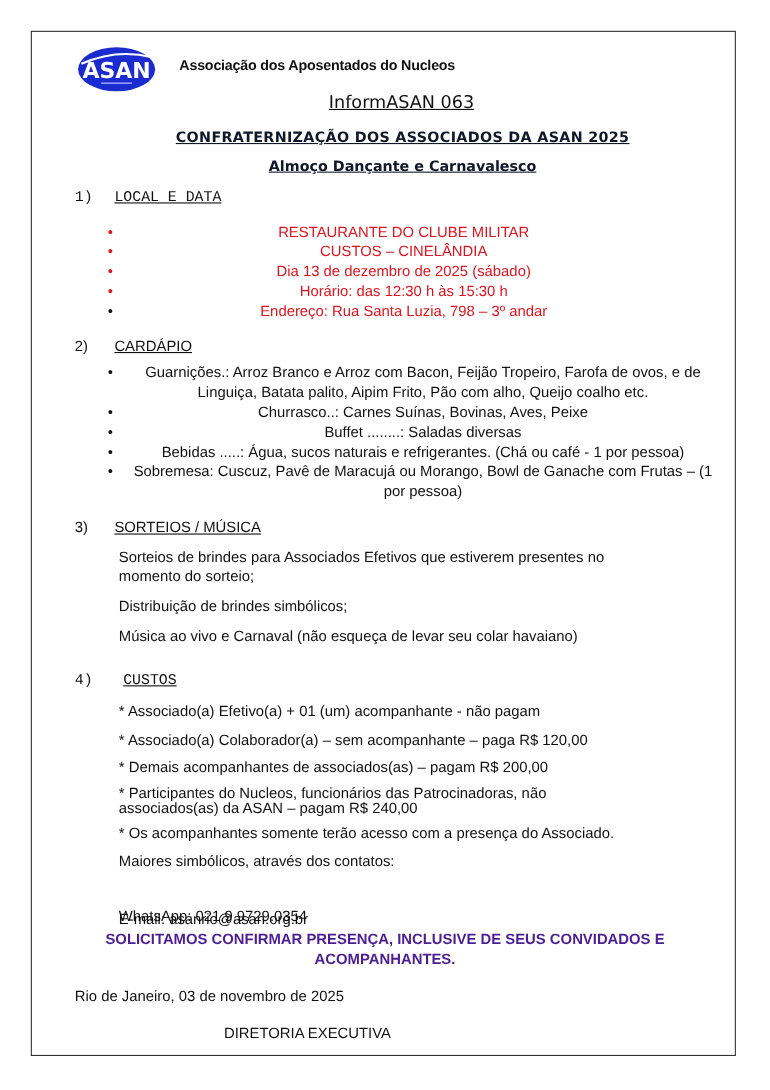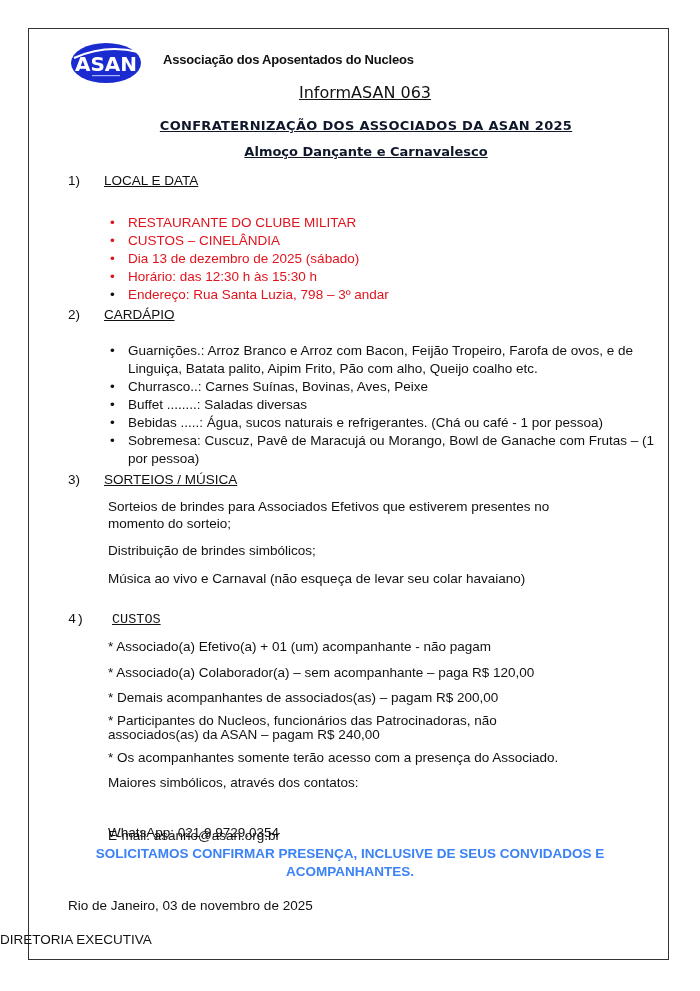--- a/index.html
+++ b/index.html
@@ -13,50 +13,50 @@
     .inform { position: absolute; left: 0; width: 700px; top: 83px; text-align: center;
               font-size: 16px; font-weight: normal; font-family: "DejaVu Sans", sans-serif; }
     .inform span { text-decoration: underline; margin-left: 30px; }
     .headline { position: absolute; left: 16px; width: 700px; text-align: center; color: #0f172a;
                 font-weight: bold; font-family: "DejaVu Sans", sans-serif; text-decoration: underline; }
     .h1 { top: 118px; font-size: 13px; letter-spacing: 0.3px; }
     .h2 { top: 144px; font-size: 13px; }
     .sec-title { position: absolute; left: 68px; font-size: 13.5px; }
     .sec-title .num { display: inline-block; width: 36px; }
     .sec-title .lbl { text-decoration: underline; }
-    ul.blist { position: absolute; margin: 16px; padding: 0; list-style: none; font-size: 13.5px; }
+    ul.blist { position: absolute; margin: 4px; padding: 0; list-style: none; font-size: 13.5px; text-align: center; }
     ul.blist li { position: relative; padding-left: 18px; line-height: 18px; }
     ul.blist li::before { content: "•"; position: absolute; left: 0; top: 0; color: #111; }
     .red li { color: #e0141e; }
     .red li::before { color: #e0141e !important; }
     .red li.blk::before { color: #111 !important; }
     .para { position: absolute; left: 108px; font-size: 13.5px; line-height: 17px; width: 500px; }
     .cta { position: absolute; left: 60px; width: 580px; top: 845px; text-align: center;
-           color: #3b82f6; font-weight: bold; font-size: 13.5px; line-height: 18px; }
+           color: #4c1d95; font-weight: bold; font-size: 13.5px; line-height: 18px; }
     .city { position: absolute; left: 68px; top: 898px; font-size: 13.5px; }
-    .sign { position: absolute; left: 0; width: 559px; top: 932px; font-size: 13.5px; }
+    .sign { position: absolute; left: 0; width: 559px; top: 932px; text-align: center; font-size: 13.5px; }
   </style>
 </head>
 <body>
 
 <div class="page"></div>
 
 <svg class="logo" viewBox="0 0 72 42">
   <ellipse cx="36" cy="21" rx="35" ry="20" fill="#1a2bd0"></ellipse>
   <path d="M4 16 Q36 2 68 10" stroke="#ffffff" stroke-width="2" fill="none"></path>
   <text x="36" y="29" text-anchor="middle" fill="#ffffff" font-family="DejaVu Sans, sans-serif" font-weight="bold" font-size="20">ASAN</text>
   <rect x="22" y="33" width="28" height="1.2" fill="#aab4ff"></rect>
 </svg>
 
 <div class="org">Associação dos Aposentados do Nucleos</div>
 <div class="inform"><span>InformASAN 063</span></div>
 <div class="headline h1">CONFRATERNIZAÇÃO DOS ASSOCIADOS DA ASAN 2025</div>
 <div class="headline h2">Almoço Dançante e Carnavalesco</div>
 
-<div class="sec-title" style="top:173px;">
+<div class="sec-title" style="top:173px;font-family:Liberation Mono, monospace;">
   <span class="num">1)</span><span class="lbl">LOCAL E DATA</span>
 </div>
 <ul class="blist red" style="left:94px; top:198px; width:520px;">
   <li>RESTAURANTE DO CLUBE MILITAR</li>
   <li>CUSTOS – CINELÂNDIA</li>
   <li>Dia 13 de dezembro de 2025 (sábado)</li>
   <li>Horário: das 12:30 h às 15:30 h</li>
   <li class="blk">Endereço: Rua Santa Luzia, 798 – 3º andar</li>
 </ul>
 

